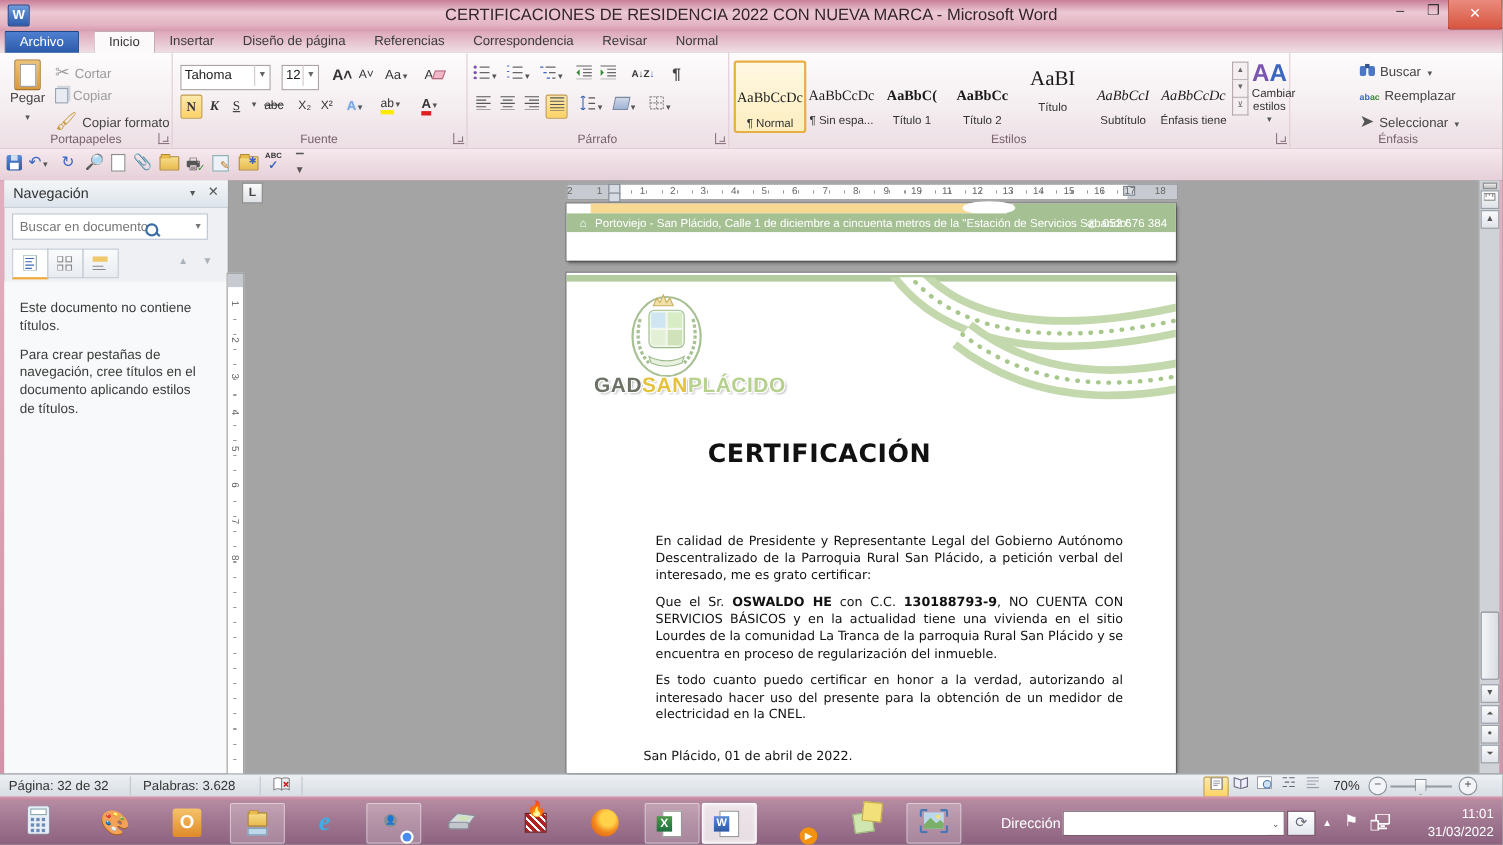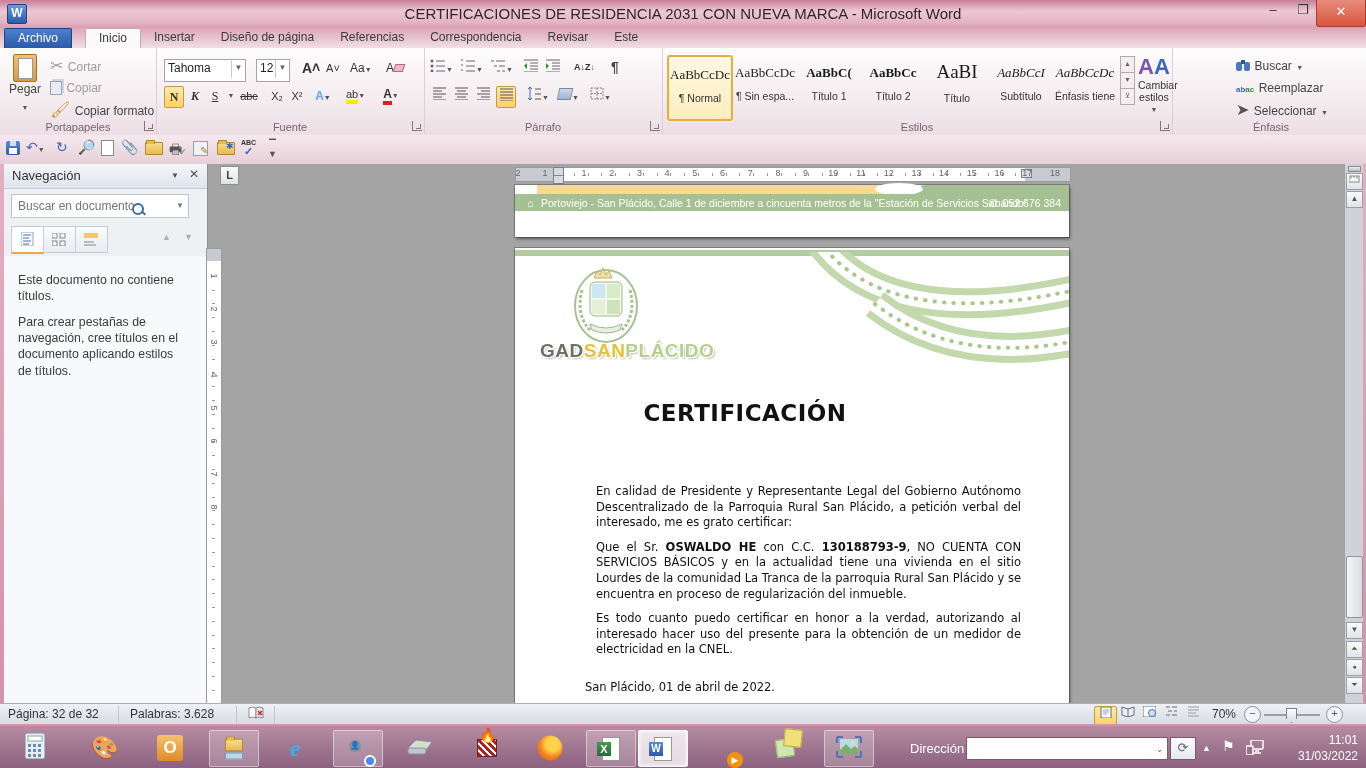--- a/index.html
+++ b/index.html
@@ -32,21 +32,21 @@
   .dlaunch::after{content:"";position:absolute;right:1px;bottom:1px;width:4px;height:4px;border-right:1px solid #8a7580;border-bottom:1px solid #8a7580;}
   .rsmalltext{font-size:12px;color:#444;}
   .gray{color:#9b9b9b;}
   .combob{background:#fff;border:1px solid #aca2a8;height:19px;font-size:12px;color:#222;padding:1px 3px;}
   .combarrow{display:inline-block;width:13px;height:19px;border-left:1px solid #cfc6cb;text-align:center;color:#666;font-size:8px;line-height:18px;vertical-align:top;}
   .fbtn{display:inline-block;height:20px;min-width:18px;text-align:center;line-height:20px;font-size:12px;color:#333;}
   .fbtn-sel{background:linear-gradient(#fde9ad,#fcd264);border:1px solid #c29b46;border-radius:2px;}
   .dd{font-size:7px;color:#555;}
   .chip{top:7px;width:62px;height:62px;text-align:center;}
   .chip-sel{border:2px solid #e7ae41;border-radius:3px;background:linear-gradient(#fff8e2,#fdeec0);}
-  .chip .pv{margin-top:10px;font-size:13px;color:#1a1a1a;font-family:"Liberation Serif",serif;}
+  .chip .pv{margin-top:24px;font-size:13px;color:#1a1a1a;font-family:"Liberation Serif",serif;}
   .chip .nm{margin-top:9px;font-size:10.5px;color:#333;}
   .pv-t1{color:#365f91;font-weight:bold;}
   .pv-t2{color:#4f81bd;font-weight:bold;}
   .pv-tt{color:#17365d;font-size:19px !important;margin-top:6px !important;}
   .pv-st{color:#4f81bd;font-style:italic;}
   .pv-es{color:#808080;font-style:italic;}
   .mini-ic{display:inline-block;vertical-align:middle;}
 
   
   .quickrow{left:0;top:135px;width:1366px;height:29px;background:linear-gradient(#f6e9ee,#e6cfd8);border-bottom:1px solid #c2a5b1;}
@@ -114,35 +114,35 @@
   .foldermini{width:16px;height:11px;background:linear-gradient(#f7dd8a,#e8bb4e);border:1px solid #b08a30;border-radius:1px;position:relative;}
   .foldermini::before{content:"";position:absolute;left:0;top:-3px;width:7px;height:3px;background:#e8bb4e;border:1px solid #b08a30;border-bottom:none;border-radius:1px 1px 0 0;}
 </style>
 </head>
 <body>
 
 <div id="app">
 
   <div class="abs titlebar">
     <div class="abs wicon">W</div>
-    <div class="abs title-text nw">CERTIFICACIONES DE RESIDENCIA 2031 CON NUEVA MARCA  -  Microsoft Word</div>
+    <div class="abs title-text nw">CERTIFICACIONES DE RESIDENCIA 2022 CON NUEVA MARCA  -  Microsoft Word</div>
     <div class="abs winbtn" style="left:1258px;width:30px;">–</div>
     <div class="abs winbtn" style="left:1288px;width:30px;">❐</div>
     <div class="abs winbtn closebtn" style="left:1316px;width:48px;height:26px;line-height:24px;">✕</div>
   </div>
 
   <div class="abs tabrow">
     <div class="tab tab-file">Archivo</div>
     <div class="tab tab-sel">Inicio</div>
     <div class="tab">Insertar</div>
     <div class="tab">Diseño de página</div>
     <div class="tab">Referencias</div>
     <div class="tab">Correspondencia</div>
     <div class="tab">Revisar</div>
-    <div class="tab">Este</div>
+    <div class="tab">Normal</div>
     <div class="abs ribbon-collapse" style="left:1302px;">⌃</div>
     <div class="abs ribbon-help" style="left:1322px;">?</div>
   </div>
 
   <div class="abs ribbon">
 
     <div class="abs rgroup" style="left:0;width:156px;">
       <div class="abs" style="left:4px;top:6px;width:42px;height:66px;text-align:center;">
         <div class="mini-ic" style="width:22px;height:26px;background:linear-gradient(#f0c271,#d99a3e);border:1px solid #a5742c;border-radius:2px;position:relative;">
           <div style="position:absolute;left:4px;top:3px;width:13px;height:19px;background:#fff;border:1px solid #999;"></div>

